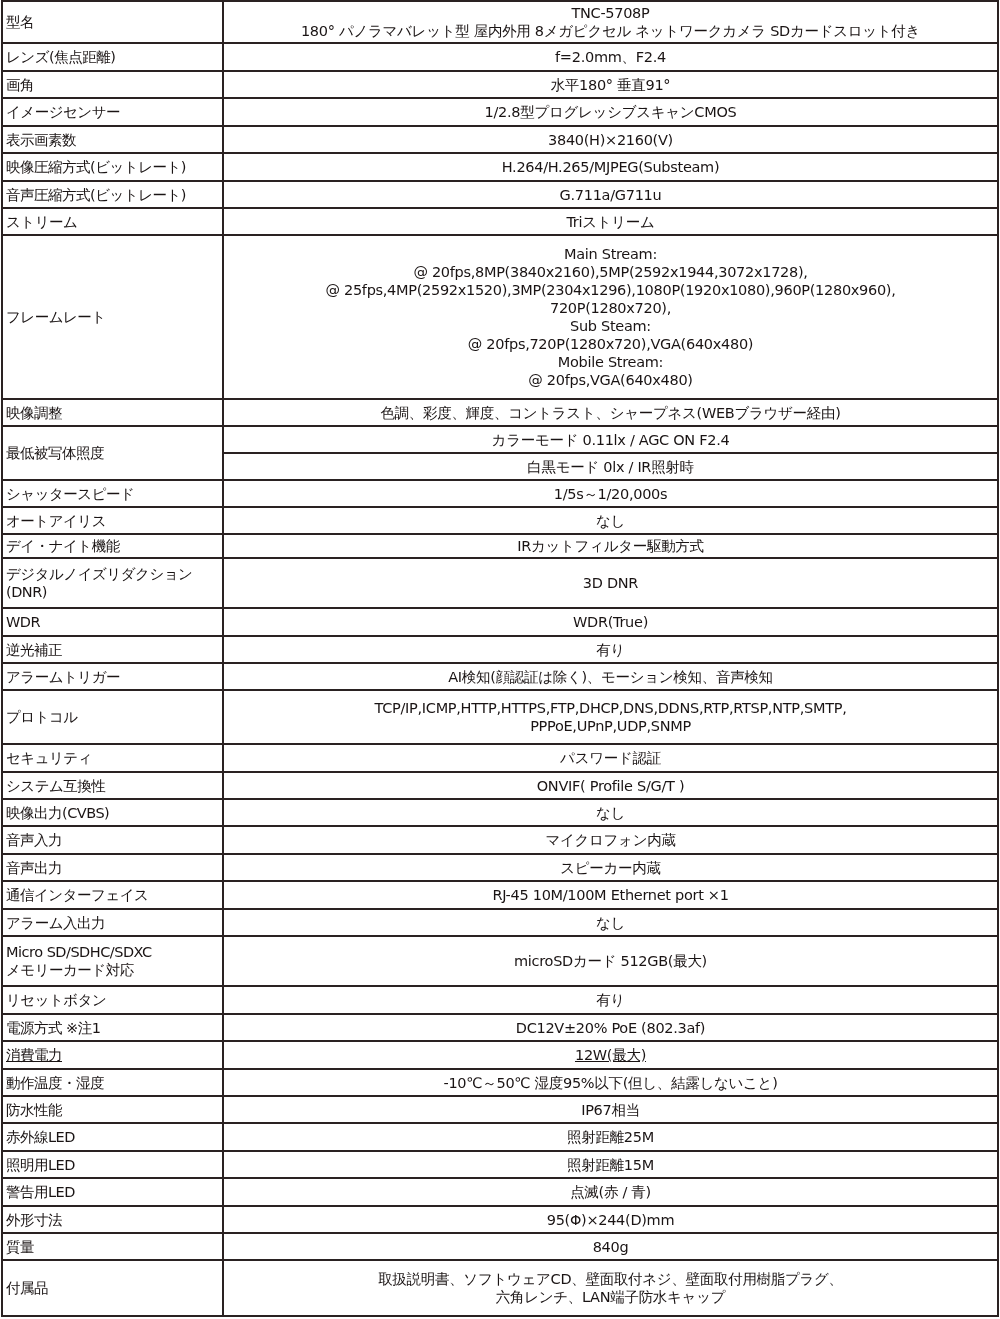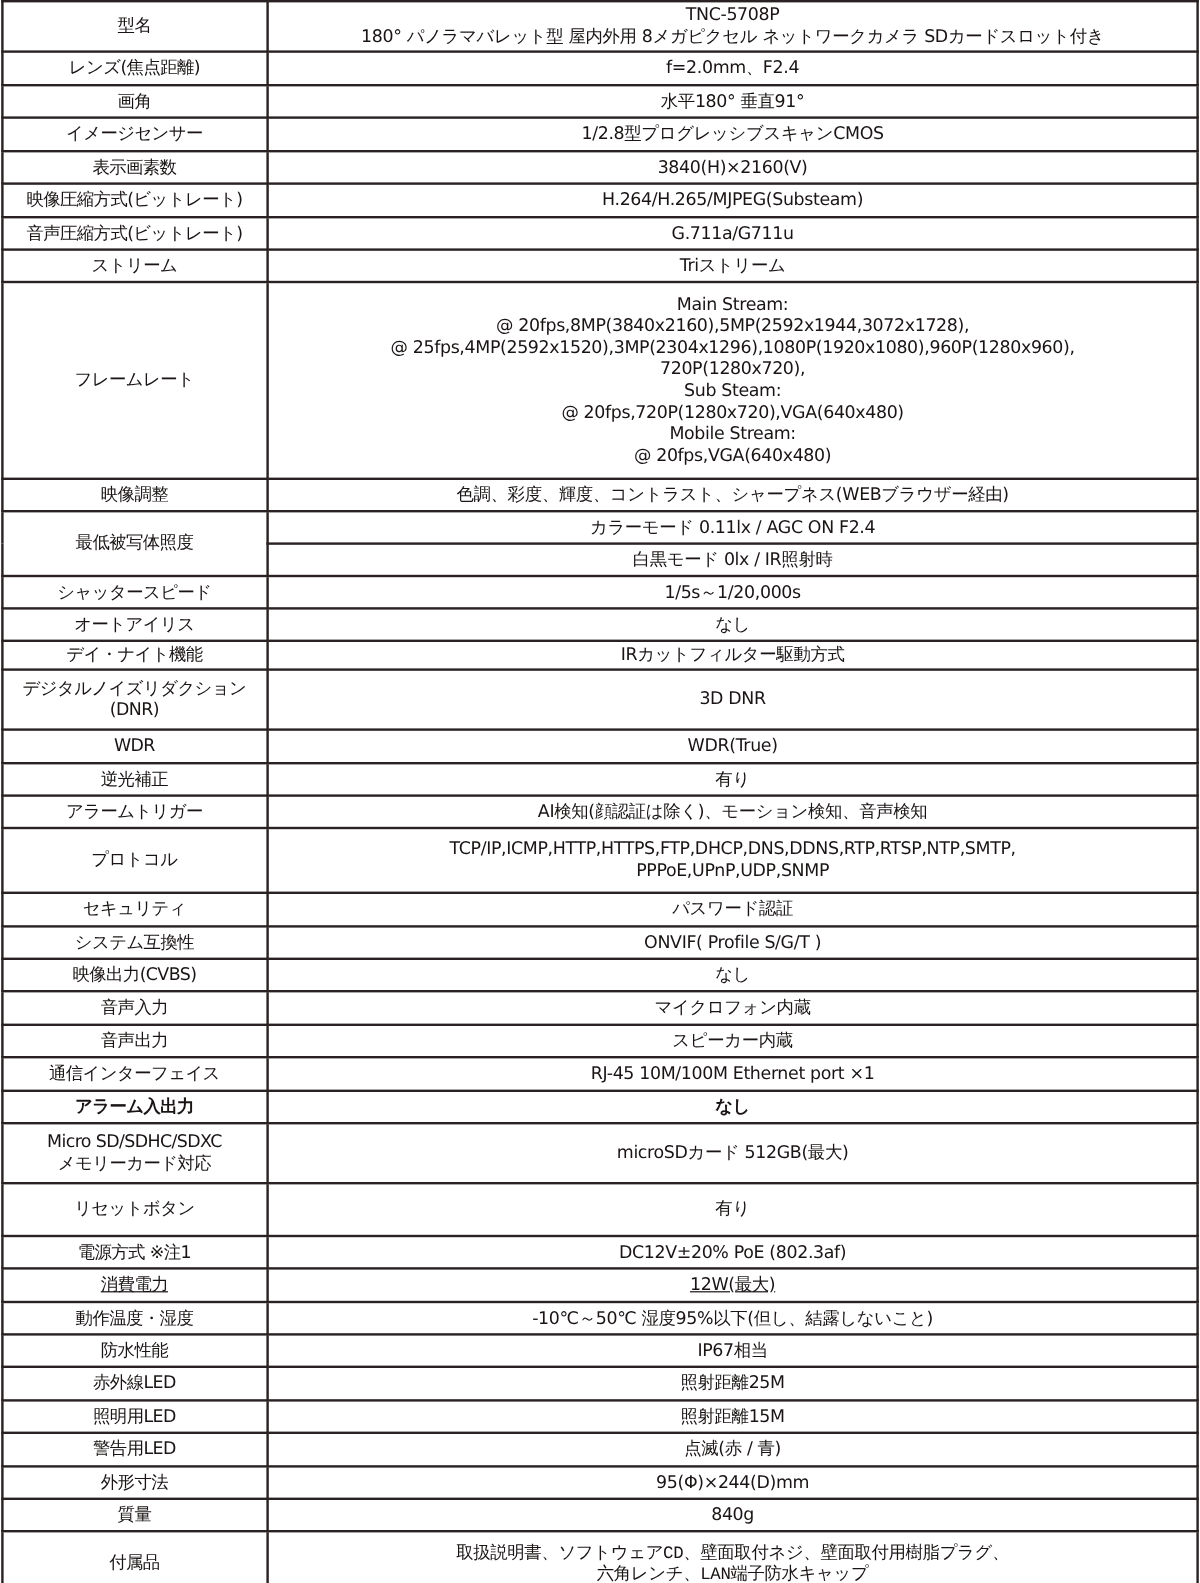--- a/index.html
+++ b/index.html
@@ -11,21 +11,21 @@
     }
     #spec-table td {
       border: 2px solid #2a2222;
       font-size: 14.5px;
       line-height: 18px;
       vertical-align: middle;
       padding: 0 4px;
     }
     #spec-table td.label {
       width: 221px;
-      text-align: center;
+      text-align: left;
       padding-left: 3px;
       white-space: nowrap;
       letter-spacing: -0.5px;
     }
     #spec-table td.value {
       text-align: center;
       letter-spacing: -0.3px;
     }
     .line { display: block; }
   </style>
@@ -242,38 +242,38 @@
         </td>
       </tr>
       <tr style="height: 28px;">
         <td class="label">
           <span class="line">通信インターフェイス</span>
         </td>
         <td class="value">
           <span class="line">RJ-45 10M/100M Ethernet port  ×1</span>
         </td>
       </tr>
-      <tr style="height: 27px; font-weight: bold;">
+      <tr style="height: 27px;">
         <td class="label">
           <span class="line">アラーム入出力</span>
         </td>
         <td class="value">
           <span class="line">なし</span>
         </td>
       </tr>
       <tr style="height: 50px;">
         <td class="label">
           <span class="line">Micro SD/SDHC/SDXC</span>
           <span class="line">メモリーカード対応</span>
         </td>
         <td class="value">
           <span class="line">microSDカード  512GB(最大)</span>
         </td>
       </tr>
-      <tr style="height: 44px;">
+      <tr style="height: 28px;">
         <td class="label">
           <span class="line">リセットボタン</span>
         </td>
         <td class="value">
           <span class="line">有り</span>
         </td>
       </tr>
       <tr style="height: 27px;">
         <td class="label">
           <span class="line">電源方式  ※注1</span>
@@ -339,21 +339,21 @@
         </td>
       </tr>
       <tr style="height: 27px; border-radius: 13px;">
         <td class="label">
           <span class="line">質量</span>
         </td>
         <td class="value">
           <span class="line">840g</span>
         </td>
       </tr>
-      <tr style="height: 56px; font-family: Liberation Mono, monospace;">
+      <tr style="height: 56px;">
         <td class="label">
           <span class="line">付属品</span>
         </td>
         <td class="value">
           <span class="line">取扱説明書、ソフトウェアCD、壁面取付ネジ、壁面取付用樹脂プラグ、</span>
           <span class="line">六角レンチ、LAN端子防水キャップ</span>
         </td>
       </tr>
     </tbody>
 </table>

